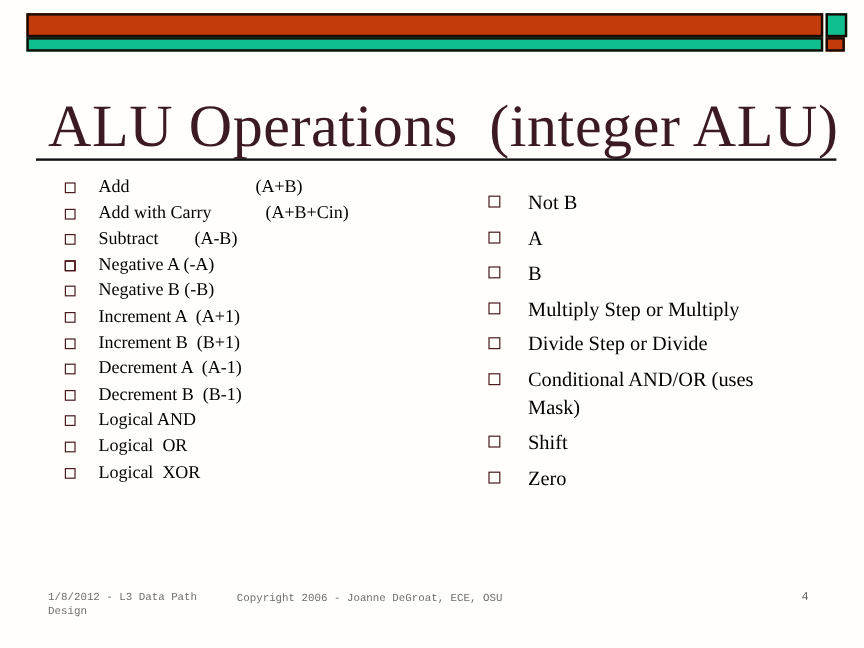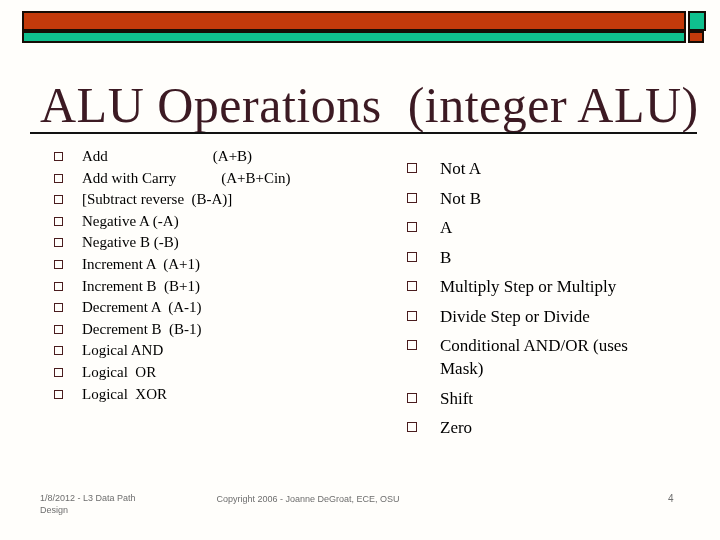--- a/index.html
+++ b/index.html
@@ -27,21 +27,21 @@
   ul.ops li { position:relative; }
   .ops .txt { white-space:pre-wrap; }
   .left-list  { left:53px;  top:146px; width:345px; }
   .left-list li  { padding-left:29px; font-size:15px; line-height:21.6px; }
   .left-list .sq { position:absolute; left:1px; top:6px;  width:9px;  height:9px;  box-sizing:border-box; border:1.5px solid var(--bullet); background:transparent; }
   .right-list { left:405px; top:157px; width:240px; }
   .right-list li { padding-left:35px; font-size:17px; line-height:23px; margin-bottom:6.5px; }
   .right-list .sq { position:absolute; left:2px; top:6px; width:10px; height:10px; box-sizing:border-box; border:1.5px solid var(--bullet); background:transparent; }
   
   .footer-left, .footer-center, .footer-page {
-    position:absolute; font-family:Liberation Sans, sans-serif; color:var(--footer);
+    position:absolute; font-family:Liberation Mono, monospace; color:var(--footer);
   }
   .footer-left   { left:40px; top:493px; width:125px; font-size:9px; line-height:11.5px; }
   .footer-center { left:0; top:494px; width:616px; text-align:center; font-size:9px; }
   .footer-page   { left:668px; top:493px; font-size:10px; }
 </style>
 </head>
 <body>
 
 <div class="slide">
 
@@ -49,36 +49,35 @@
   <div class="sq-teal"></div>
   <div class="bar-teal"></div>
   <div class="sq-red"></div>
 
   <h1 class="title">ALU Operations  (integer ALU)</h1>
   <div class="title-rule"></div>
 
   <ul class="ops left-list">
     <li><span class="sq"></span><span class="txt">Add                            (A+B)</span></li>
     <li><span class="sq"></span><span class="txt">Add with Carry            (A+B+Cin)</span></li>
+    <li><span class="sq"></span><span class="txt">Subtract        (A-B)</span></li>
     <li><span class="sq"></span></li>
-    <li><span class="sq"></span><span class="txt">[Subtract reverse  (B-A)]</span></li>
     <li><span class="sq"></span></li>
     <li><span class="sq"></span><span class="txt">Negative A (-A)</span></li>
     <li><span class="sq"></span><span class="txt">Negative B (-B)</span></li>
     <li><span class="sq"></span><span class="txt">Increment A  (A+1)</span></li>
     <li><span class="sq"></span><span class="txt">Increment B  (B+1)</span></li>
     <li><span class="sq"></span><span class="txt">Decrement A  (A-1)</span></li>
     <li><span class="sq"></span><span class="txt">Decrement B  (B-1)</span></li>
     <li><span class="sq"></span><span class="txt">Logical AND</span></li>
     <li><span class="sq"></span><span class="txt">Logical  OR</span></li>
     <li><span class="sq"></span><span class="txt">Logical  XOR</span></li>
   </ul>
 
   <ul class="ops right-list">
-    <li><span class="sq"></span><span class="txt">Not A</span></li>
     <li><span class="sq"></span><span class="txt">Not B</span></li>
     <li><span class="sq"></span><span class="txt">A</span></li>
     <li><span class="sq"></span><span class="txt">B</span></li>
     <li><span class="sq"></span><span class="txt">Multiply Step or Multiply</span></li>
     <li><span class="sq"></span><span class="txt">Divide Step or Divide</span></li>
     <li><span class="sq"></span><span class="txt">Conditional AND/OR (uses Mask)</span></li>
     <li><span class="sq"></span><span class="txt">Shift</span></li>
     <li><span class="sq"></span><span class="txt">Zero</span></li>
   </ul>
 

